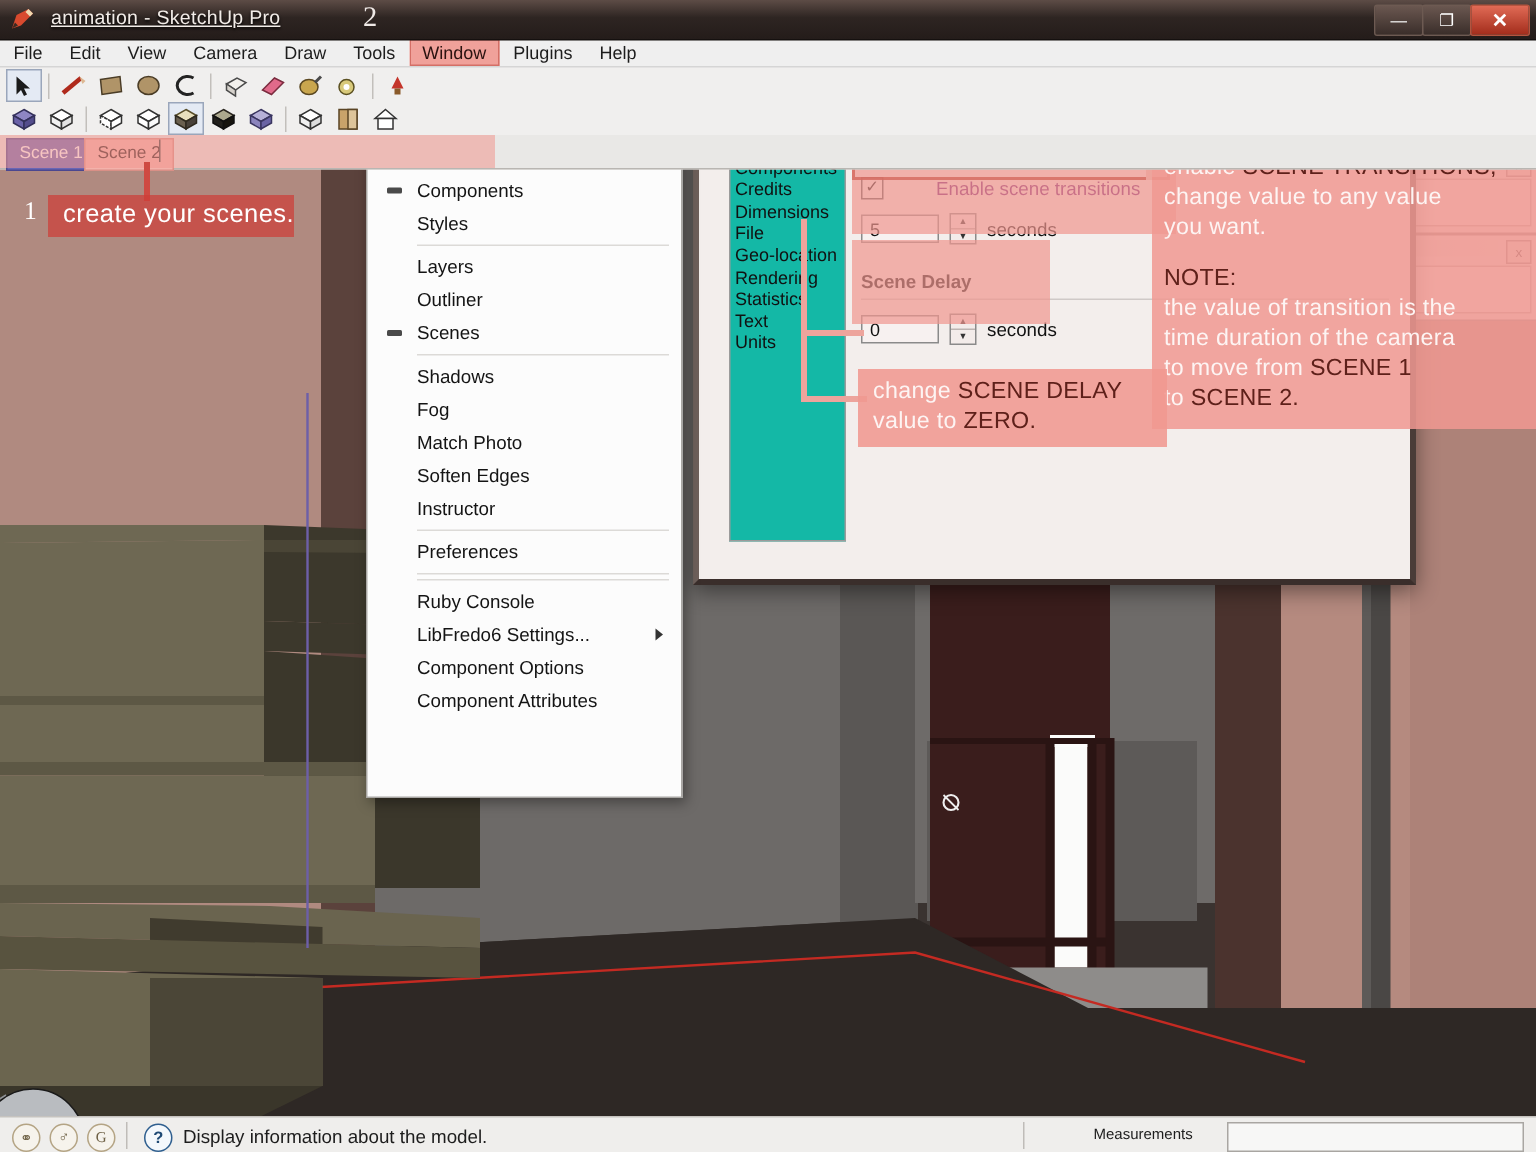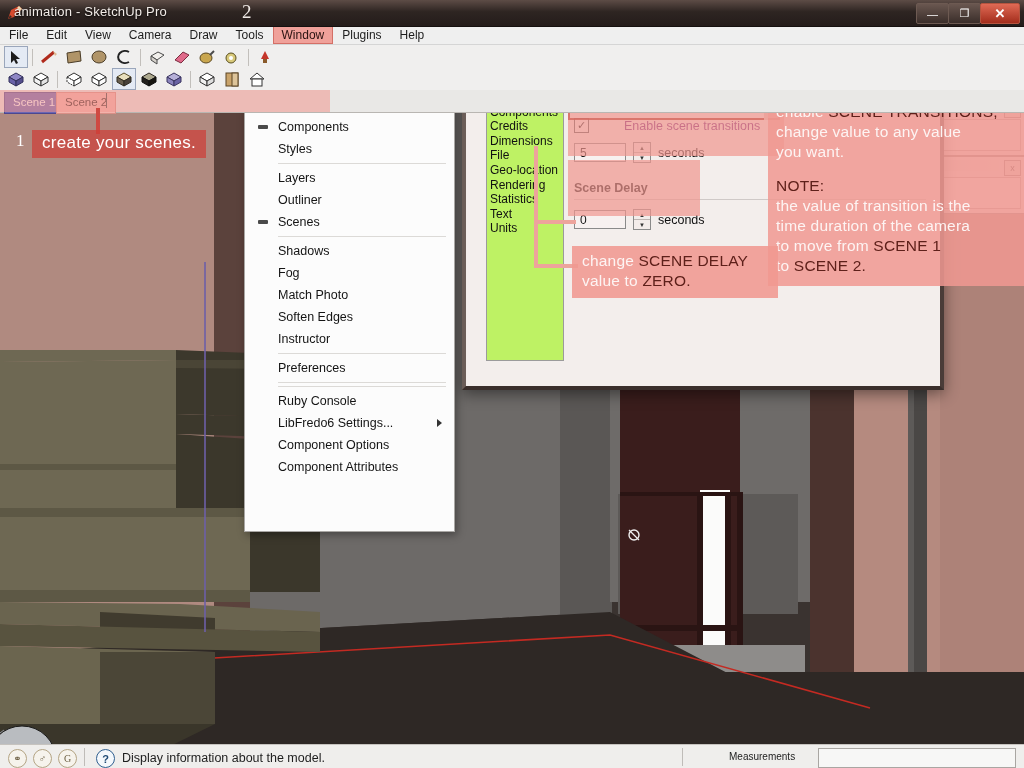--- a/index.html
+++ b/index.html
@@ -9,22 +9,22 @@
     background:#2b2320;position:relative;
     -webkit-font-smoothing:antialiased;
   }
   .abs{position:absolute;}
 
   
   #titlebar{left:0;top:0;width:1024px;height:26px;
     background:linear-gradient(180deg,#5d4c46 0%,#2e2522 45%,#241c1a 100%);
     border-bottom:1px solid #15100f;}
   #app-icon{left:6px;top:4px;width:18px;height:18px;}
-  #title-text{left:14px;top:4px;font-size:13px;color:#f2ece8;
-    text-shadow:0 1px 2px #000;letter-spacing:.2px;}
+  #title-text{left:34px;top:4px;font-size:13px;color:#f2ece8;
+    text-shadow:0 1px 2px #000;letter-spacing:.2px;text-decoration:underline;}
   #marker-2{left:242px;top:1px;font-size:19px;color:#efe9e6;
     font-family:"Liberation Serif",serif;}
   .wbtn{top:3px;height:19px;width:31px;border:1px solid #6d5a52;
     border-radius:2px;display:flex;align-items:center;justify-content:center;
     background:linear-gradient(180deg,#6a5750 0%,#3a2e2a 100%);
     color:#fff;font-size:11px;}
   #btn-min{left:916px;}
   #btn-max{left:948px;}
   #btn-close{left:980px;width:38px;
     background:linear-gradient(180deg,#e06a55 0%,#a32d1c 100%);
@@ -61,21 +61,21 @@
   #viewport{left:0;top:112px;width:1024px;height:632px;overflow:hidden;
     background:#36302d;}
   #vp-svg{display:block;}
 
   
   #tabs-highlight{left:0;top:90px;width:330px;height:22px;
     background:rgba(240,150,142,.55);pointer-events:none;}
 
   
   #ann1{left:32px;top:130px;background:rgba(205,62,56,.72);
-    padding:3px 10px 5px 10px;}
+    padding:3px 0 5px 10px;}
   #ann1-text{font-size:17px;color:#fff;font-family:"Liberation Sans",sans-serif;
     letter-spacing:.3px;}
   #ann1-num{left:16px;top:131px;font-size:17px;color:#fff;
     font-family:"Liberation Serif",serif;}
   #ann1-elbow{left:96px;top:108px;width:4px;height:26px;background:#cf4a42;}
 
   
   .dockpanel{position:absolute;background:#f1e9e8;border:1px solid #8e7a76;}
   .dock-title{position:absolute;left:4px;top:3px;right:26px;height:11px;
     background:linear-gradient(90deg,#d8c9c6,#efe6e4);}
@@ -95,21 +95,21 @@
     background:linear-gradient(180deg,#faf7f6,#ece6e4);}
   #mi-title{position:absolute;left:9px;top:5px;font-size:13px;color:#1b1b1b;}
   #marker-3{position:absolute;left:102px;top:2px;font-size:19px;
     color:#8e2f27;font-family:"Liberation Serif",serif;}
   #mi-close{position:absolute;right:8px;top:7px;width:15px;height:14px;
     border:1px solid #8d7b77;background:#ece4e2;color:#3a2b28;font-size:9px;
     display:flex;align-items:center;justify-content:center;}
   #mi-client{position:absolute;left:8px;top:28px;right:8px;bottom:8px;
     background:#f3eeec;border-top:1px solid #dcd4d1;}
   #mi-list{position:absolute;left:12px;top:10px;width:76px;height:270px;
-    background:#bef264;border:1px solid #9b9b9b;overflow:hidden;}
+    background:#14b8a6;border:1px solid #9b9b9b;overflow:hidden;}
   .mi-li{font-size:12px;color:#111;padding:0 3px;line-height:14.6px;
     white-space:nowrap;}
   .mi-li.sel{background:#2a3f8f;color:#fff;}
 
   .mi-pane{position:absolute;left:100px;top:10px;right:6px;bottom:6px;}
   .mi-group{position:relative;}
   .grp-title{font-size:12.5px;font-weight:bold;color:#111;}
   .grp-rule{height:1px;background:#cfc9c7;margin-top:4px;}
   .chk-row{display:flex;align-items:center;gap:7px;margin-top:10px;}
   .chkbox{width:13px;height:13px;border:1px solid #555;background:#f6f0ef;

